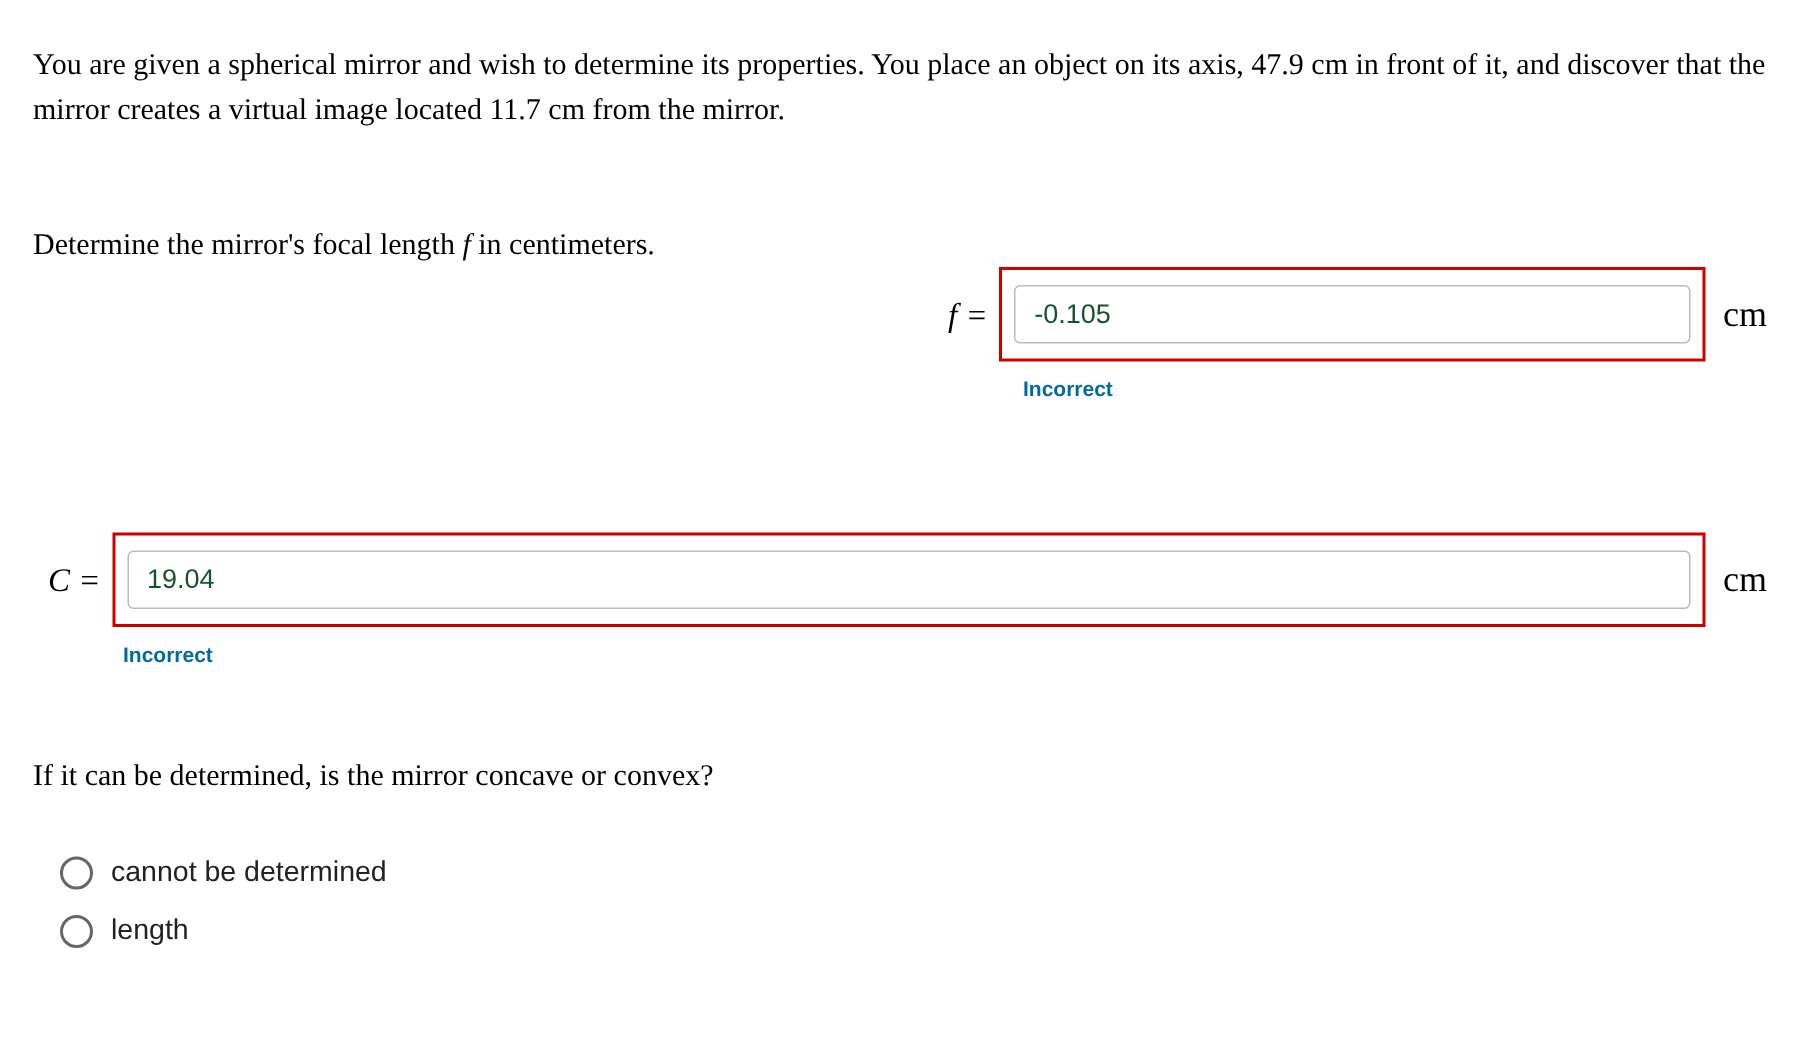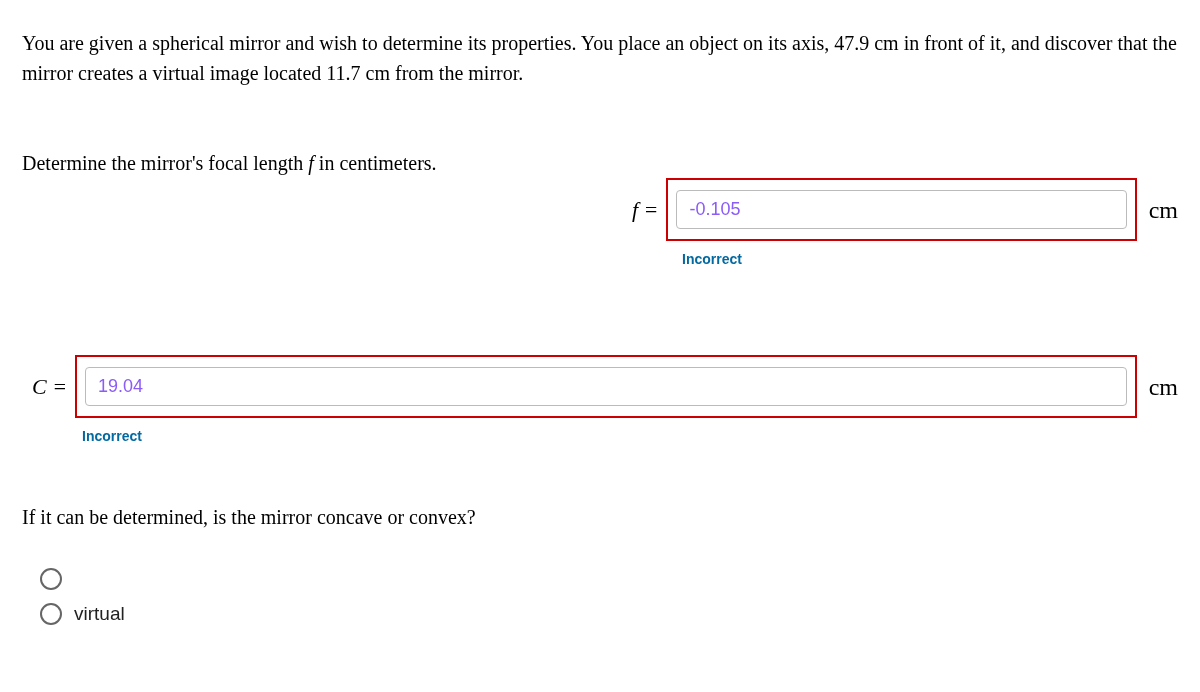--- a/index.html
+++ b/index.html
@@ -44,21 +44,21 @@
       flex: 1;
       display: flex;
     }
     .answer-input {
       flex: 1;
       font-size: 18px;
       padding: 8px 12px;
       border: 1px solid #bbb;
       border-radius: 4px;
       font-family: Arial, sans-serif;
-      color: #8b5cf6;
+      color: #14532d;
       background: #fff;
     }
     .unit {
       font-size: 24px;
       padding-left: 4px;
     }
     .feedback {
       color: #0369a1;
       font-family: Arial, sans-serif;
       font-size: 14px;
@@ -132,18 +132,19 @@
     </div>
     <div class="feedback">Incorrect</div>
   </div>
 </div>
 
 <div class="mc-question">If it can be determined, is the mirror concave or convex?</div>
 
 <div class="radio-group">
   <label class="radio-option">
     <span class="radio-circle"></span>
+    <span>cannot be determined</span>
   </label>
   <label class="radio-option">
     <span class="radio-circle"></span>
-    <span>virtual</span>
+    <span>length</span>
   </label>
 </div>
 
 </body></html>

